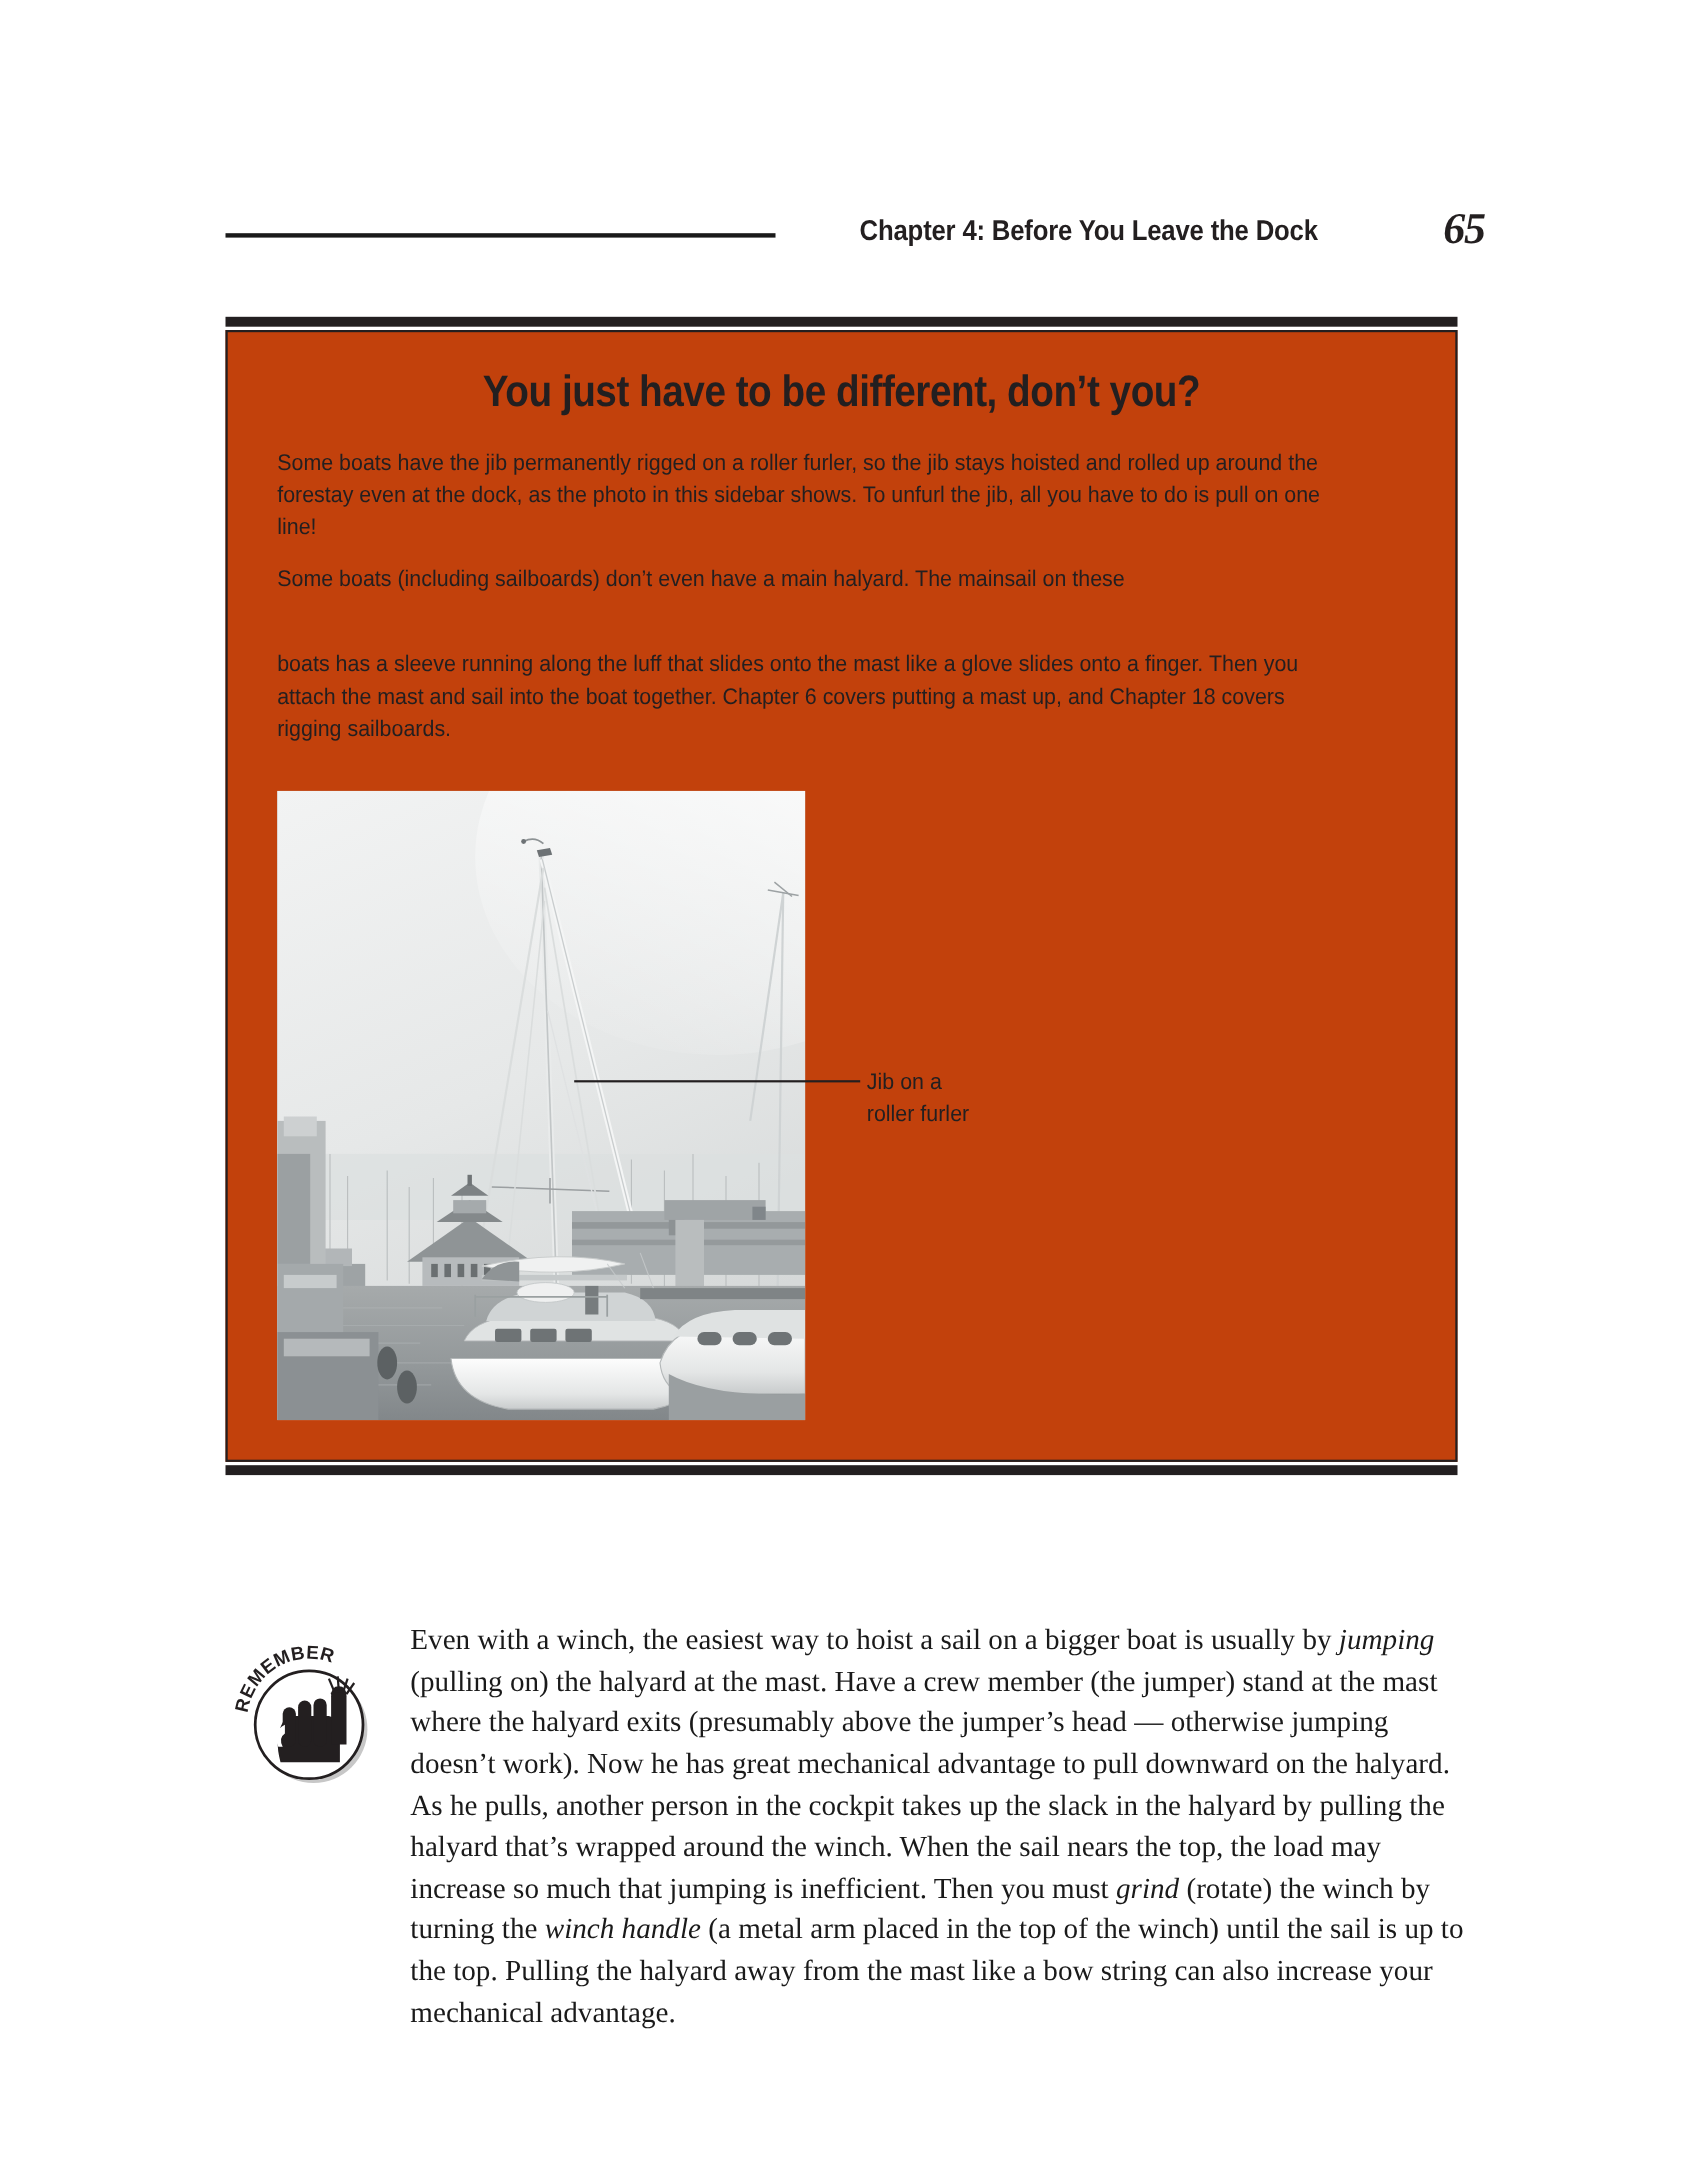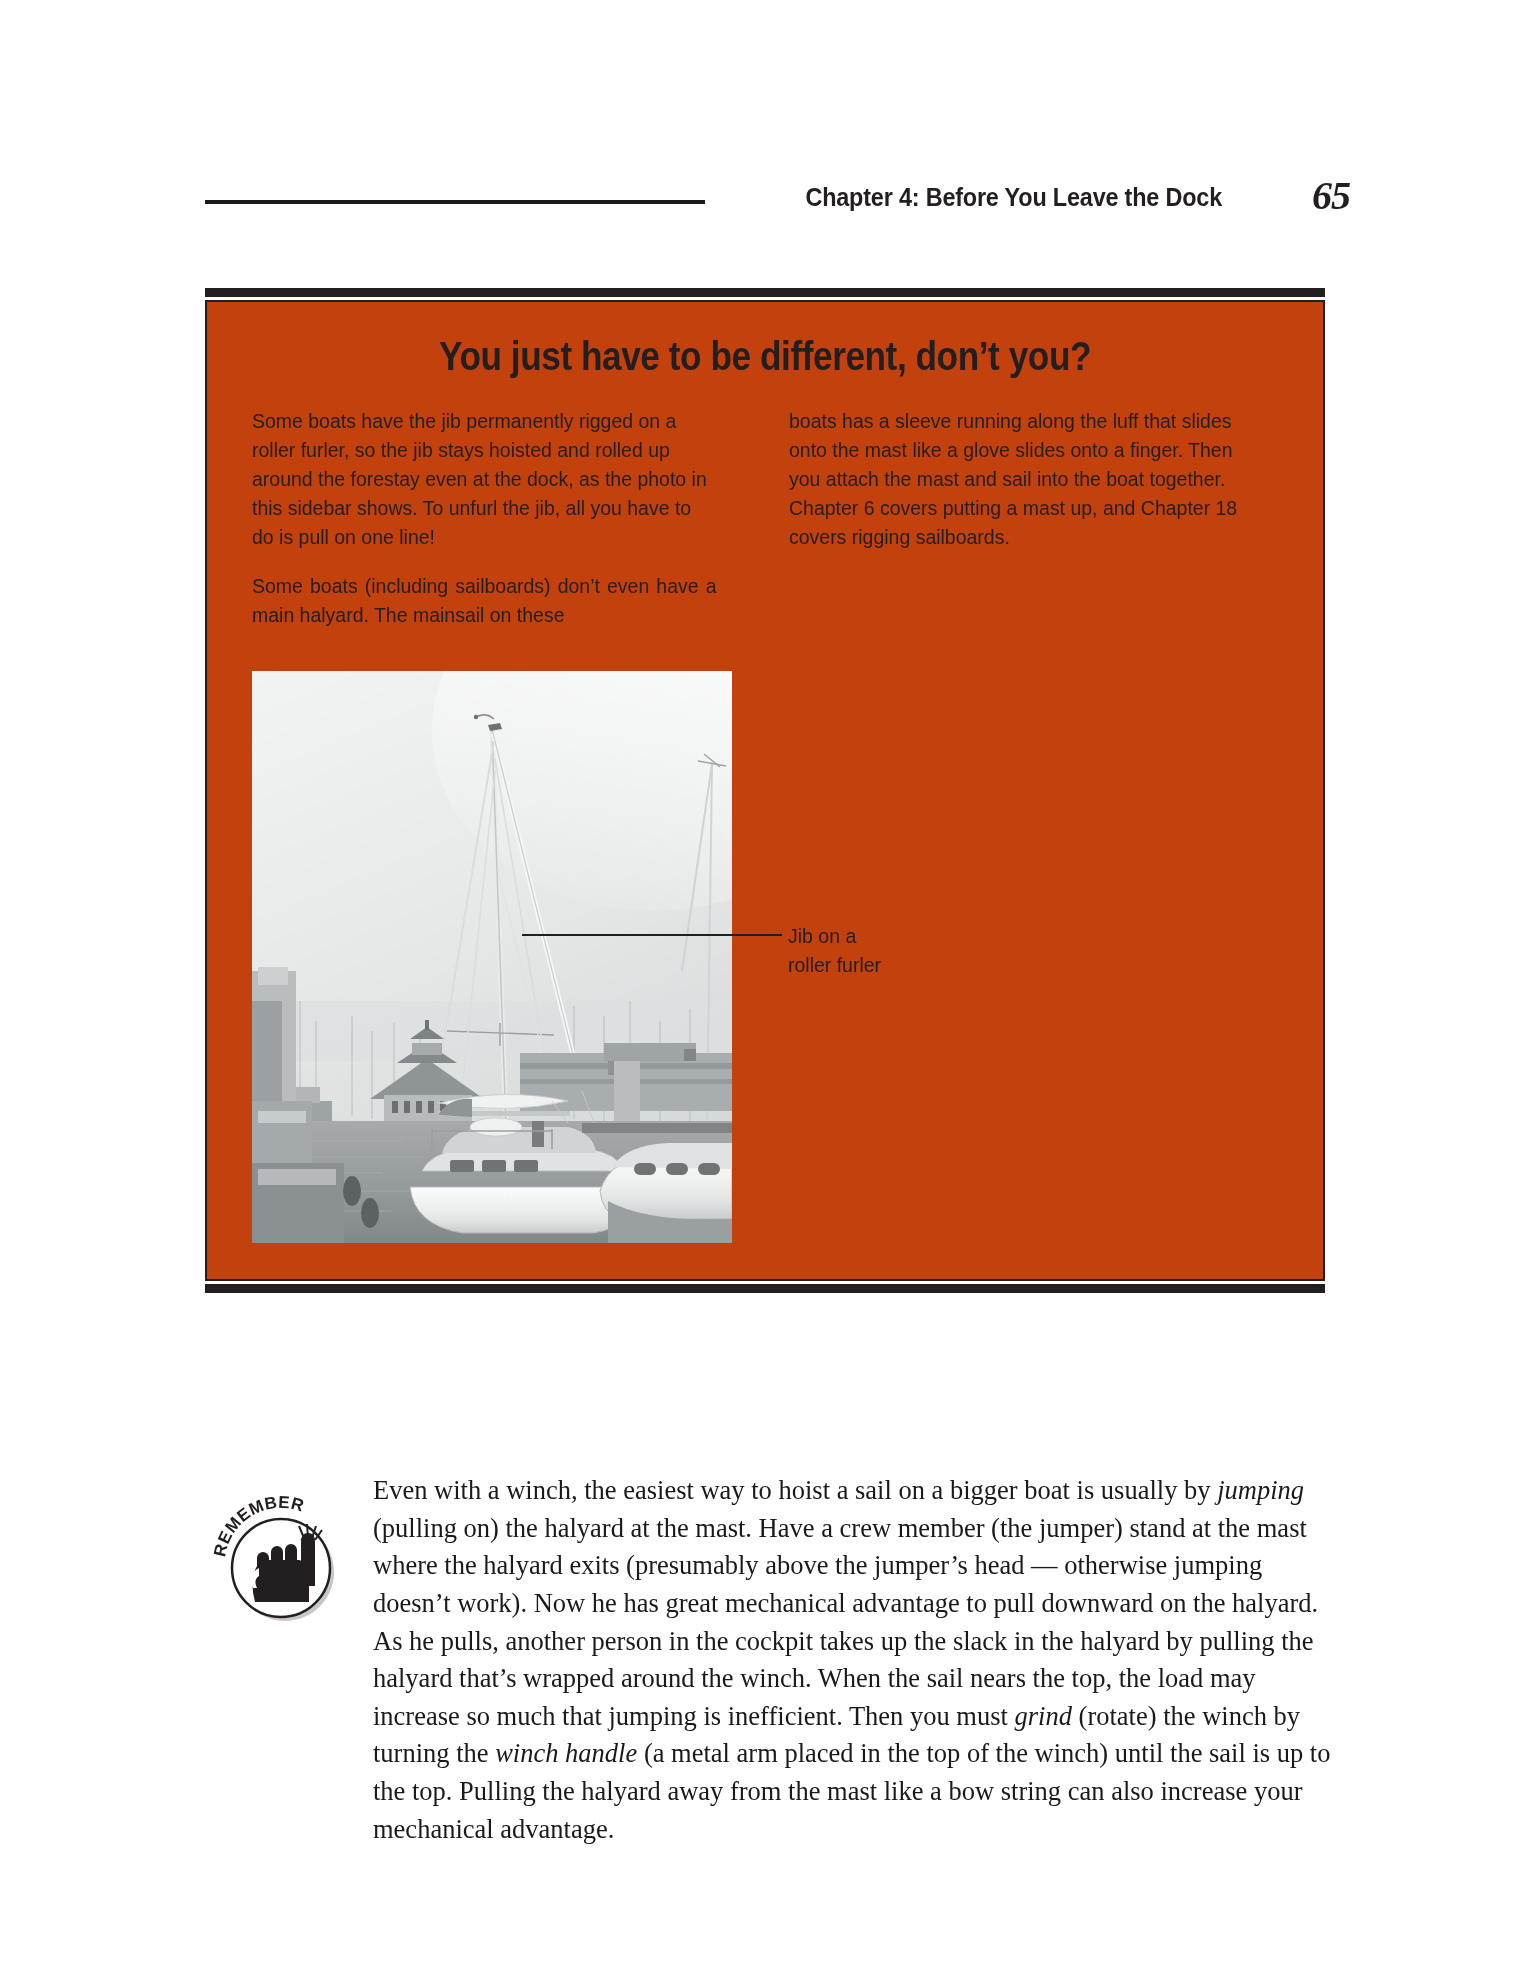--- a/index.html
+++ b/index.html
@@ -13,25 +13,26 @@
     position: relative;
     font-family: "Liberation Serif", "DejaVu Serif", serif;
     color: #1a1a1a;
     overflow: hidden;
   }
 
   
   .runhead {
     position: absolute;
     left: 205px;
-    top: 142px;
+    top: 154px;
     width: 1145px;
     height: 70px;
     display: flex;
     align-items: flex-end;
+    gap: 24px;
   }
   .runhead-rule {
     flex: 0 0 auto;
     width: 500px;
     height: 4px;
     background: #1a1a1a;
     margin-bottom: 8px;
   }
   .runhead-title {
     flex: 1 1 auto;
@@ -92,20 +93,21 @@
     transform: scaleX(0.88);
     margin: 6px 0 28px 0;
     line-height: 1.1;
     white-space: nowrap;
   }
 
   .sidebar-cols {
     display: flex;
     gap: 48px;
     align-items: flex-start;
+    flex-direction: column;
   }
   .sb-col {
     flex: 1 1 0;
     min-width: 0;
   }
   .sb-col p {
     font-family: "Liberation Sans", "DejaVu Sans", sans-serif;
     font-size: 20.5px;
     line-height: 1.42;
     color: #231f20;

